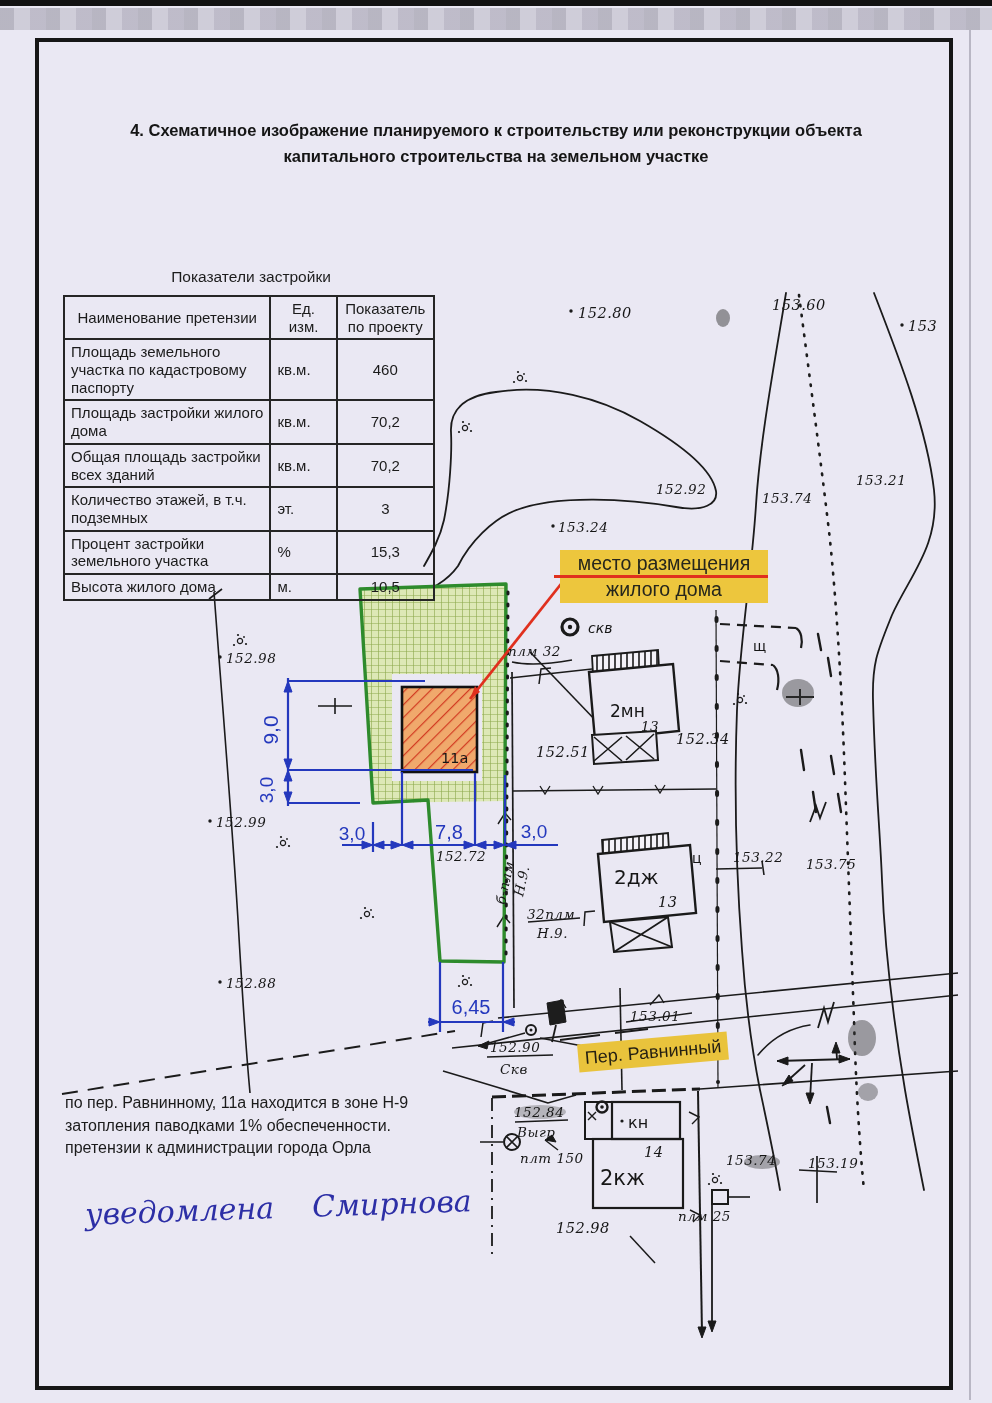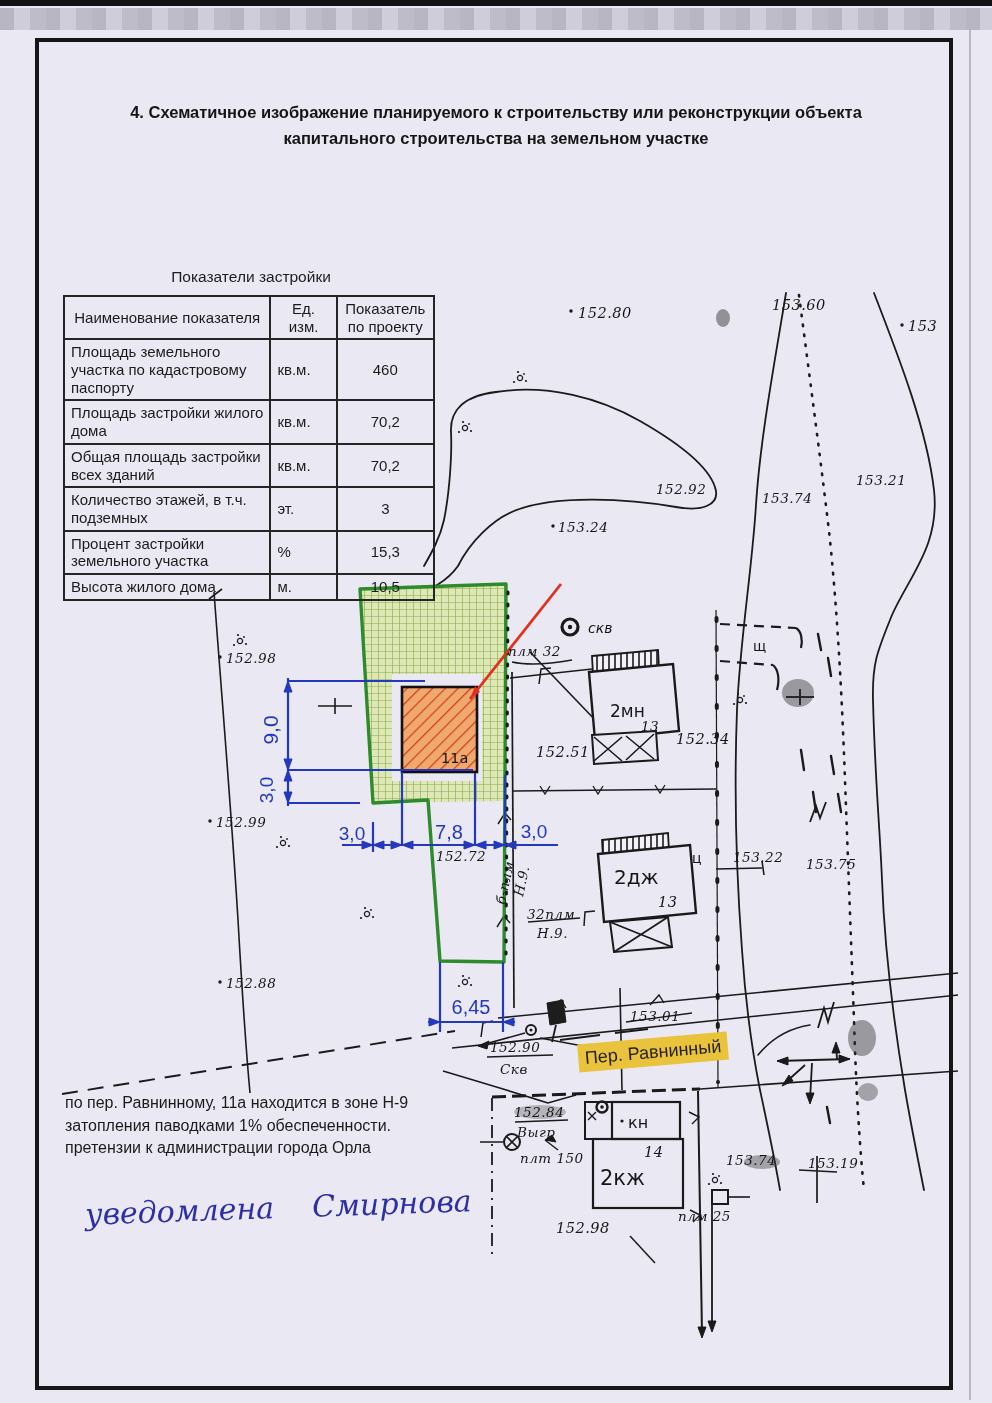--- a/index.html
+++ b/index.html
@@ -4,21 +4,21 @@
 <style>
   html,body{margin:0;padding:0;background:#cfcdd8;}
   .page{position:relative;width:992px;height:1403px;background:#eae8f3;overflow:hidden;
         font-family:"Liberation Sans","DejaVu Sans",sans-serif;color:#1a1a1a;}
   .el{position:absolute;}
   .topline{left:0;top:0;width:992px;height:6px;background:#121212;}
   .scanband{left:0;top:8px;width:992px;height:22px;opacity:.75;
     background:repeating-linear-gradient(90deg,#a7a5b2 0 14px,#c6c4d0 14px 30px,#b0adbc 30px 46px);}
   .rightedge{left:969px;top:30px;width:2px;height:1370px;background:#b9b7c4;}
   .frame{left:35px;top:38px;width:918px;height:1352px;border:4px solid #161616;box-sizing:border-box;}
-  .title{left:60px;top:100px;width:872px;text-align:center;font-size:16.5px;font-weight:bold;line-height:1.55;color:#151515;}
+  .title{left:60px;top:118px;width:872px;text-align:center;font-size:16.5px;font-weight:bold;line-height:1.55;color:#151515;}
   .tblwrap{left:63px;top:268px;width:372px;}
   .tbltitle{margin-left:48px;width:280px;text-align:center;font-size:15.5px;color:#1d1d1d;margin-bottom:9px;}
   table.ind{border-collapse:collapse;width:372px;background:transparent;}
   table.ind th,table.ind td{border:2px solid #252525;font-size:15px;color:#1b1b1b;padding:3px 6px;line-height:1.18;}
   table.ind th{font-weight:normal;text-align:center;}
   td.nm{width:210px;text-align:left;}
   td.un{width:56px;text-align:left;}
   td.vl{width:84px;text-align:center;}
   .callout{left:560px;top:550px;width:208px;height:53px;background:#edc63d;}
   .callout .l1,.callout .l2{position:absolute;width:100%;text-align:center;font-size:19.5px;color:#26261c;}
@@ -306,21 +306,21 @@
   <div class="el title">
     <div>4. Схематичное изображение планируемого к строительству или реконструкции объекта</div>
     <div>капитального строительства на земельном участке</div>
   </div>
 
   <div class="el tblwrap">
     <div class="tbltitle">Показатели застройки</div>
     <table class="ind">
       <tbody>
           <tr>
-        <th>Наименование показателя</th>
+        <th>Наименование претензии</th>
         <th>Ед. изм.</th>
         <th>Показатель по проекту</th>
       </tr>
       <tr>
         <td class="nm">Площадь земельного участка по кадастровому паспорту</td>
         <td class="un">кв.м.</td>
         <td class="vl">460</td>
       </tr>
       <tr>
         <td class="nm">Площадь застройки жилого дома</td>
@@ -344,20 +344,25 @@
       </tr>
       <tr>
         <td class="nm">Высота жилого дома</td>
         <td class="un">м.</td>
         <td class="vl">10,5</td>
       </tr>
     </tbody>
       </table>
   </div>
 
+  <div class="el callout">
+    <div class="l1">место размещения</div>
+    <div class="redline"></div>
+    <div class="l2">жилого дома</div>
+  </div>
 
   <div class="el streetlbl">Пер. Равнинный</div>
 
   <div class="el notice">
     <div>по пер. Равнинному, 11а находится в зоне Н-9</div>
     <div>затопления паводками 1% обеспеченности.</div>
     <div>претензии к администрации города Орла</div>
   </div>
 
   <div class="el sig">уведомлена    Смирнова</div>

